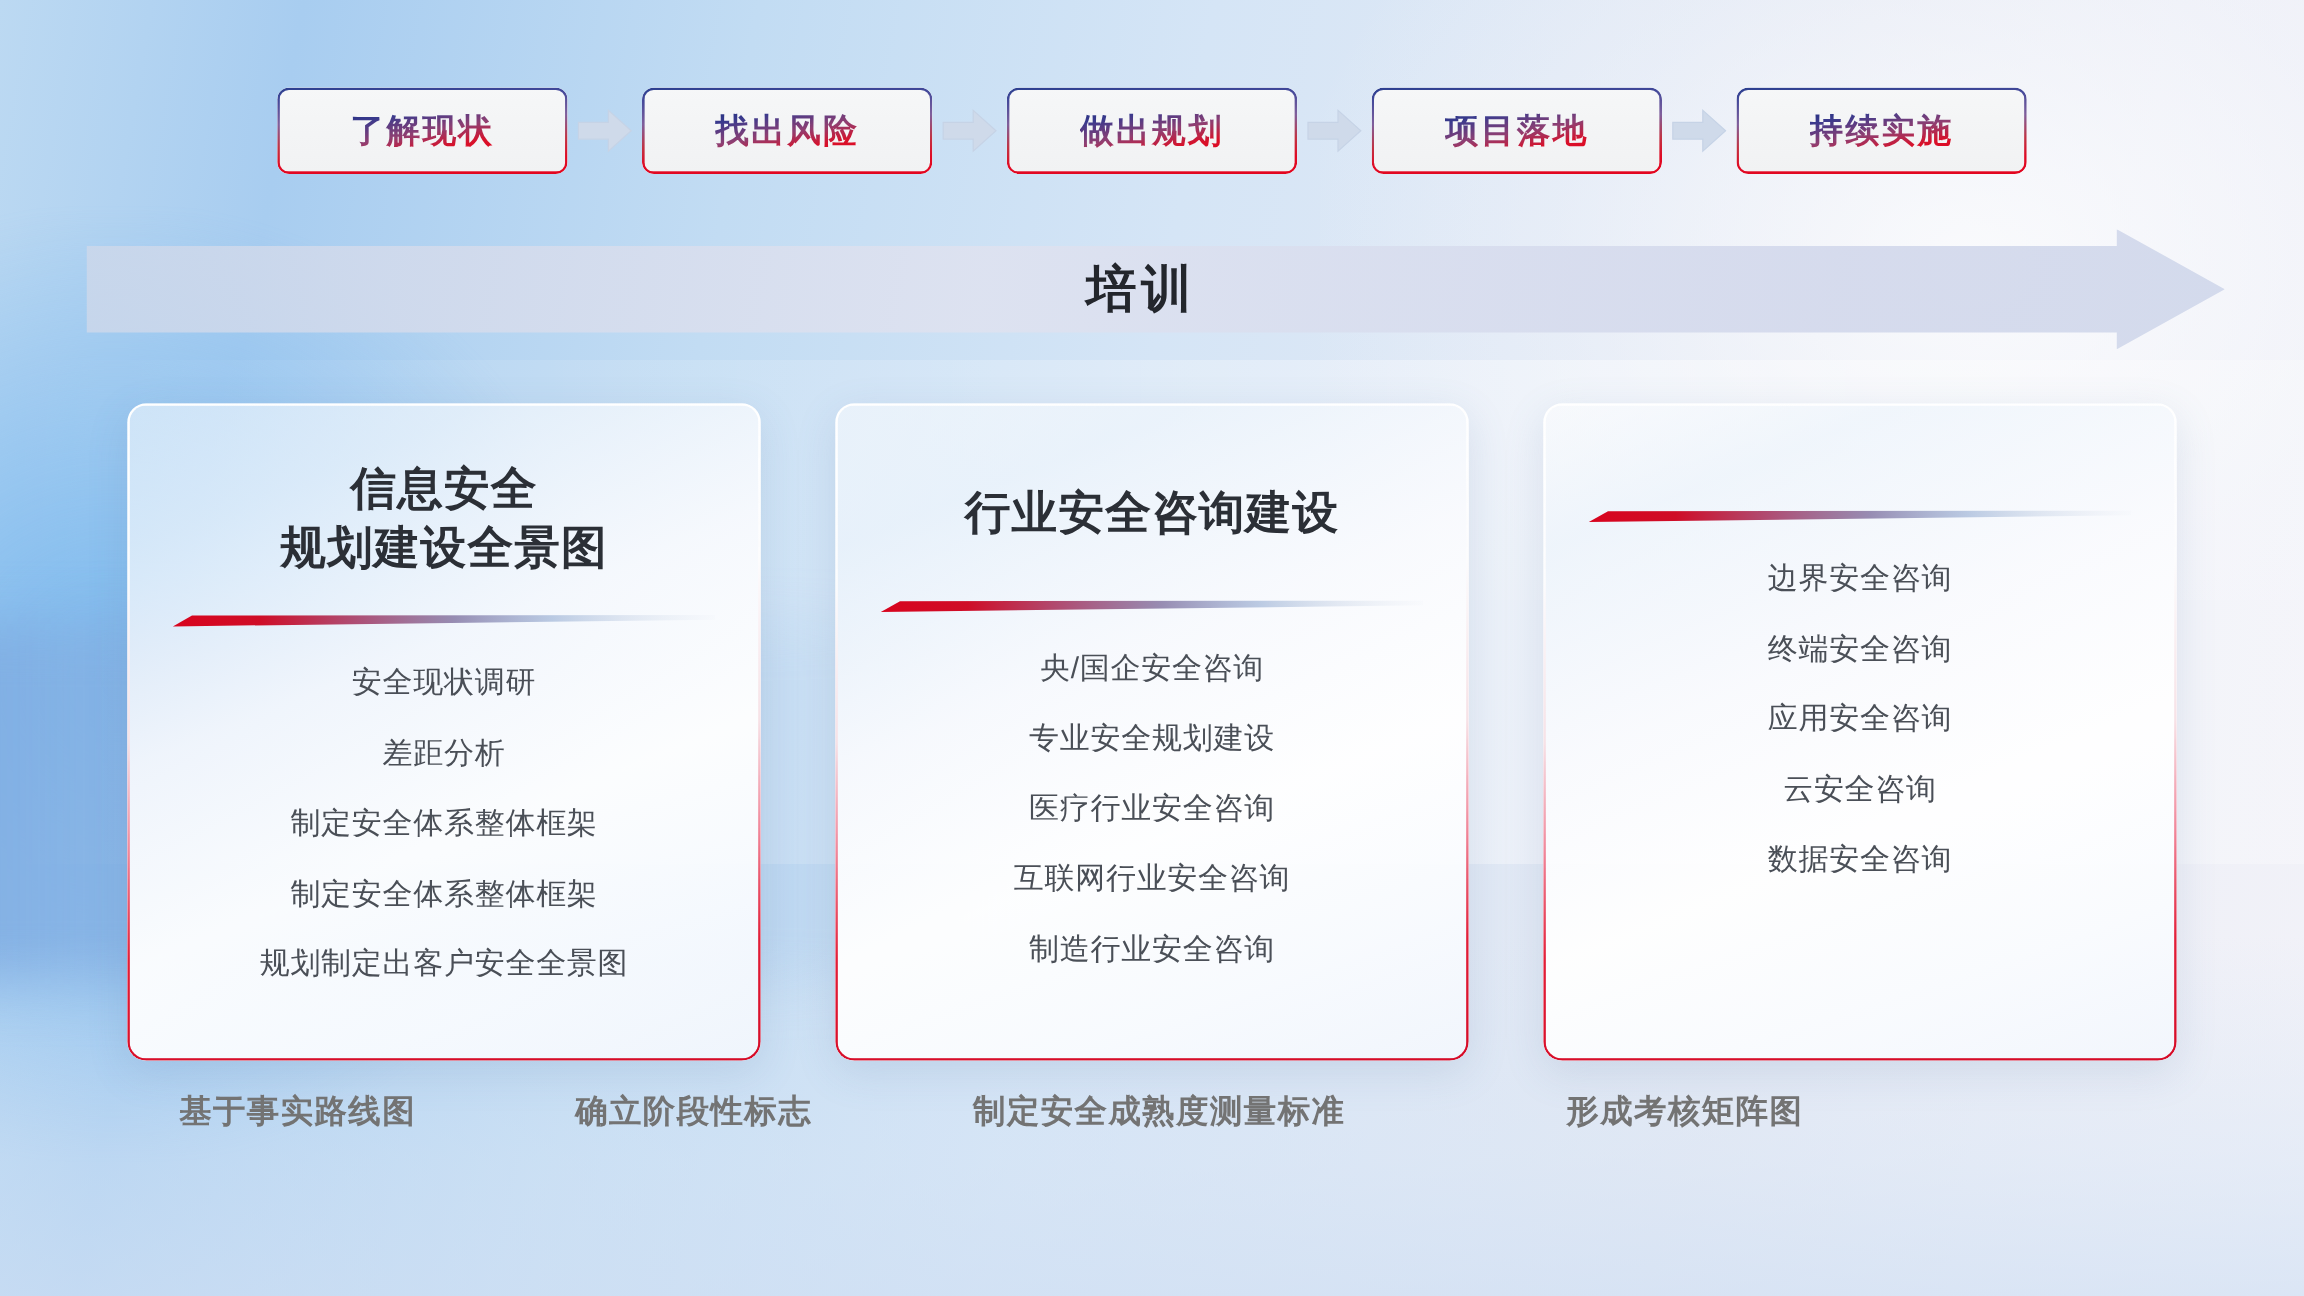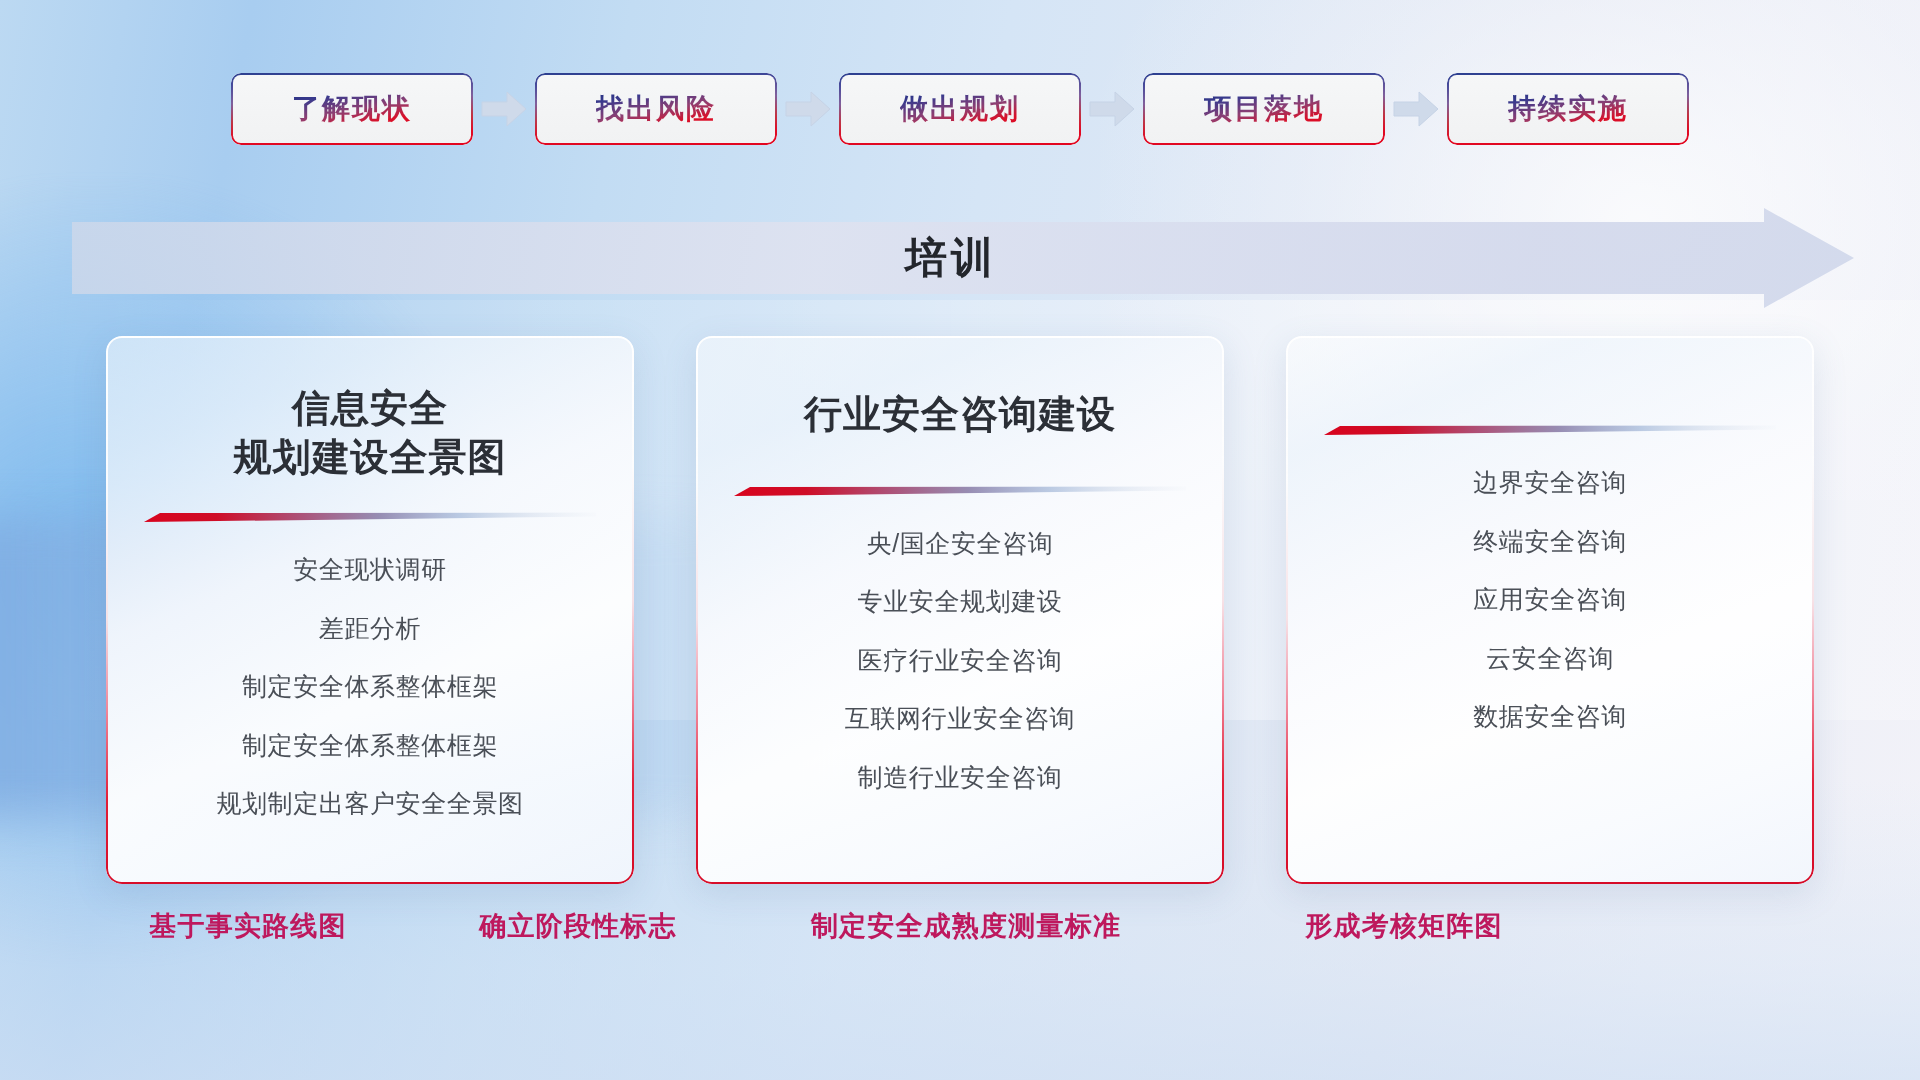--- a/index.html
+++ b/index.html
@@ -84,21 +84,21 @@
   .step-arrow{
     width:46px; height:46px;
     margin:0 8px;
     flex:0 0 auto;
     display:flex; align-items:center; justify-content:center;
   }
   .step-arrow svg{ display:block; }
 
   
   #training-banner{
-    position:absolute; left:72px; top:208px; width:1782px; height:100px;
+    position:absolute; left:72px; top:191px; width:1782px; height:100px;
   }
   #training-banner .bnr-shape{
     position:absolute; inset:0;
     background:linear-gradient(100deg,
       rgba(206,216,234,.80) 0%,
       rgba(212,219,236,.88) 18%,
       rgba(222,226,240,.92) 42%,
       rgba(216,221,238,.90) 62%,
       rgba(209,215,235,.88) 82%,
       rgba(204,212,233,.82) 100%);
@@ -163,32 +163,32 @@
     margin-top:28px;
     display:flex; flex-direction:column; align-items:center; gap:26px;
     list-style:none;
   }
   .card-list li{
     font-size:25px; color:#4a4f57; letter-spacing:.6px; line-height:1.3;
   }
   
   .card.c1 .card-title{ margin-top:6px; }
   .card.c1 .card-divider{ margin-top:30px; }
-  .card.c2 .card-title{ margin-top:12px; }
+  .card.c2 .card-title{ margin-top:26px; }
   .card.c2 .card-divider{ margin-top:46px; }
   .card.c3 .card-title{ margin-top:26px; }
   .card.c3 .card-divider{ margin-top:46px; }
 
   
   #footer-labels{
     position:absolute; left:0; top:908px; width:1920px; height:60px;
   }
   .foot-label{
     position:absolute; top:0;
-    font-size:27px; font-weight:700; color:#be185d;
+    font-size:27px; font-weight:700; color:#737373;
     letter-spacing:1.2px; white-space:nowrap;
     transform:translateX(-50%);
   }
 </style>
 </head>
 <body>
 
 <div id="bg-base"></div>
 <div id="bg-glow-left"></div>
 <div id="bg-glow-band"></div>

